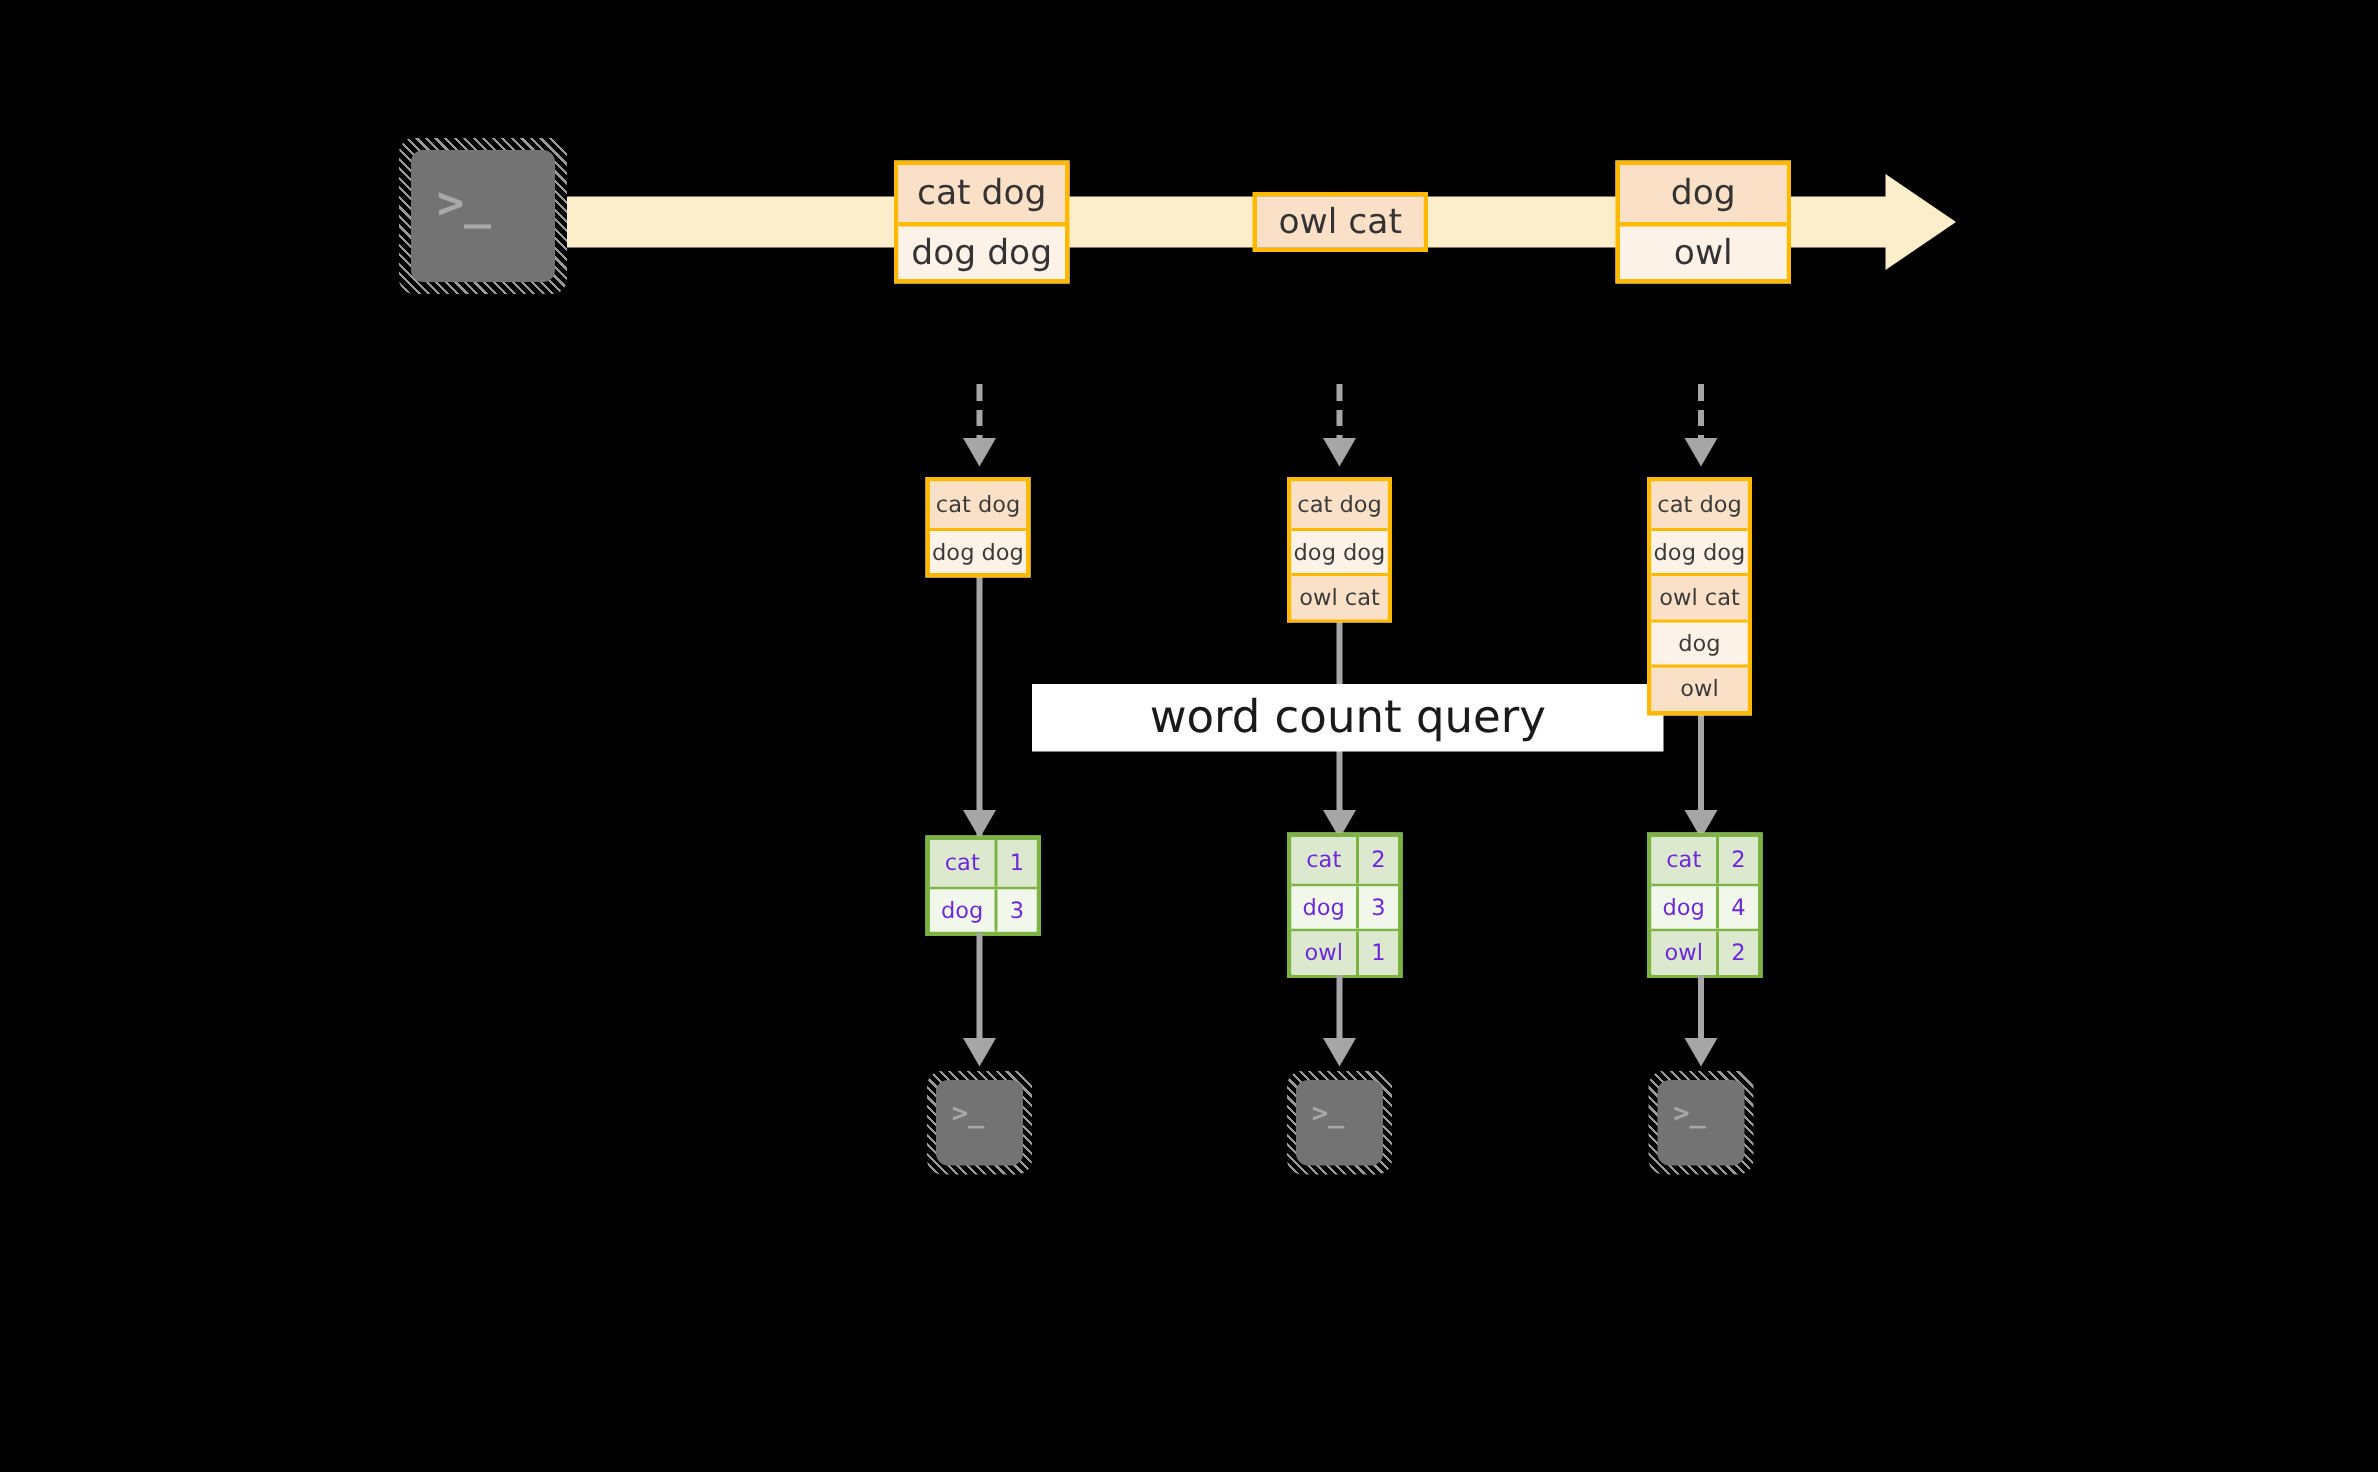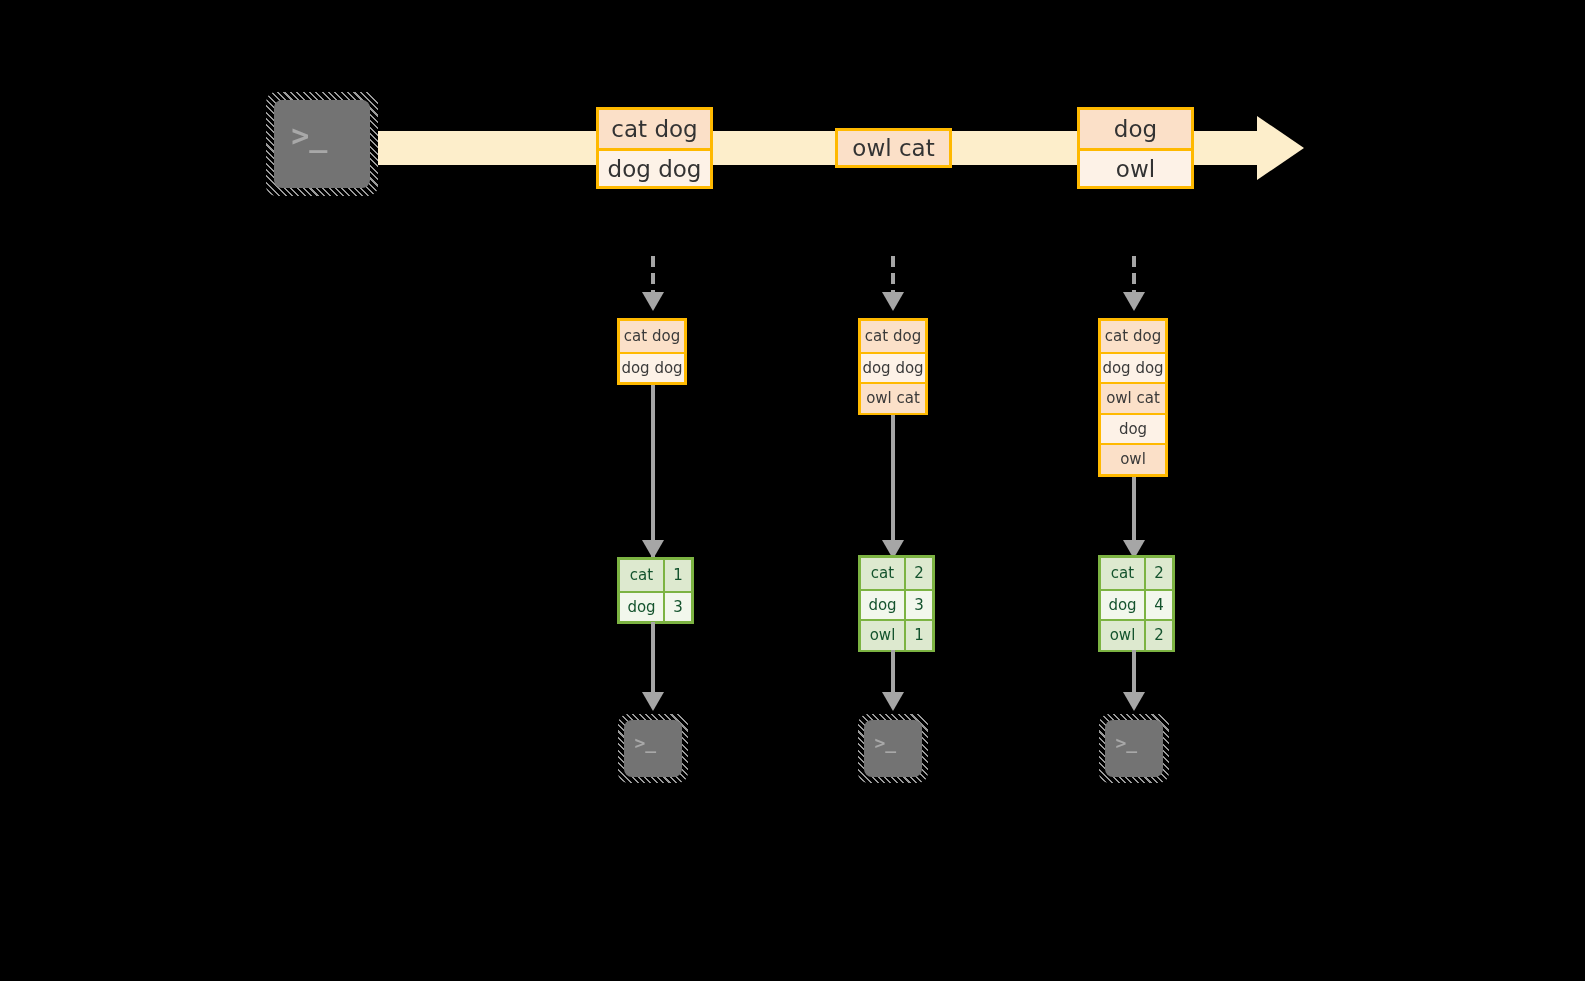--- a/index.html
+++ b/index.html
@@ -114,21 +114,21 @@
     height: 30.5px;
   }
   .result .r-row + .r-row { border-top: 2px solid #7cb342; }
   .result .r-row.tone-a .cell { background: #dde9cf; }
   .result .r-row.tone-b .cell { background: #f2f7ec; }
   .result .cell {
     box-sizing: border-box;
     display: flex;
     align-items: center;
     justify-content: center;
-    color: #14532d;
+    color: #6d28d9;
     white-space: nowrap;
   }
   .result .cell.key { flex: 0 0 43px; }
   .result .cell.val { flex: 0 0 28px; border-left: 2px solid #7cb342; }
 
   
   .v-line {
     position: absolute;
     background: #a6a6a6;
     width: 4px;
@@ -200,20 +200,23 @@
 
   <div class="v-line" style="left:651px; top:382px; height:185px;"></div>
   <div class="v-head" style="left:642px; top:540px;"></div>
 
   <div class="v-line" style="left:891px; top:412px; height:155px;"></div>
   <div class="v-head" style="left:882px; top:540px;"></div>
 
   <div class="v-line" style="left:1132px; top:474px; height:93px;"></div>
   <div class="v-head" style="left:1123px; top:540px;"></div>
 
+  <div id="query-banner" style="left:688px; top:456px; width:421px; height:45px; font-size:30px;">
+    <span>word count query</span>
+  </div>
 
   <div class="batch" style="left:617px; top:318px; width:70px; height:67px; font-size:15px;">
     <div class="b-row tone-a">cat dog</div>
     <div class="b-row tone-b">dog dog</div>
   </div>
 
   <div class="batch" style="left:858px; top:318px; width:70px; height:97px; font-size:15px;">
     <div class="b-row tone-a">cat dog</div>
     <div class="b-row tone-b">dog dog</div>
     <div class="b-row tone-a">owl cat</div>

